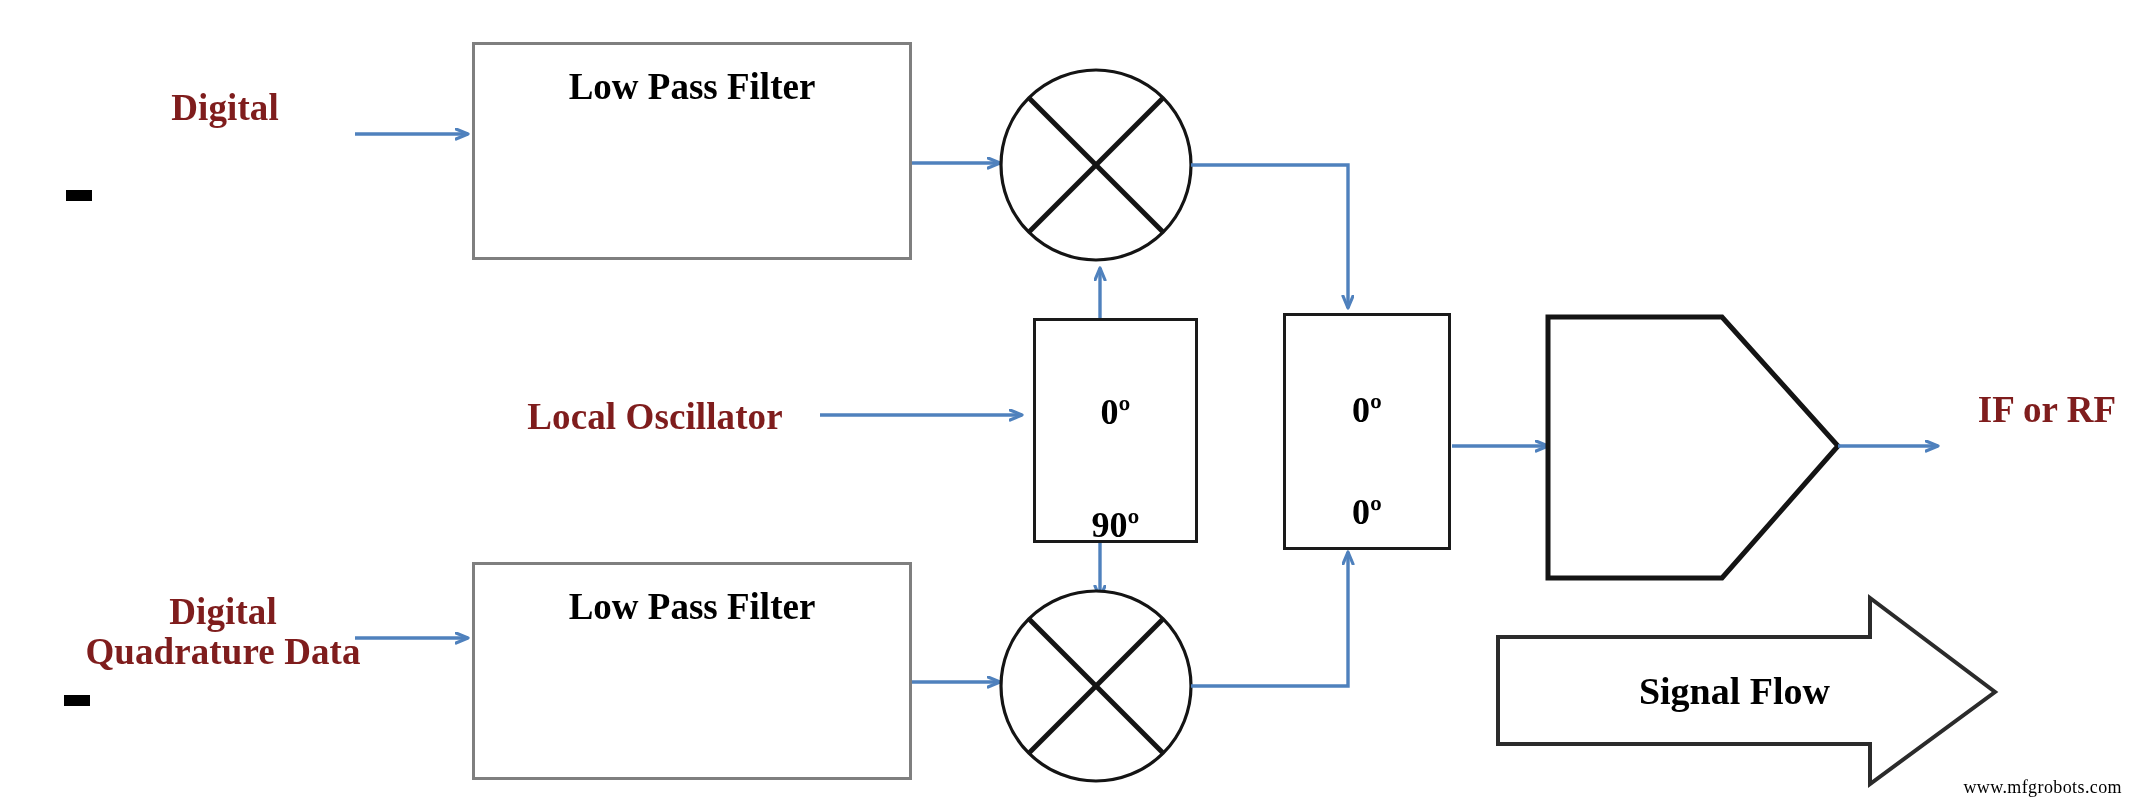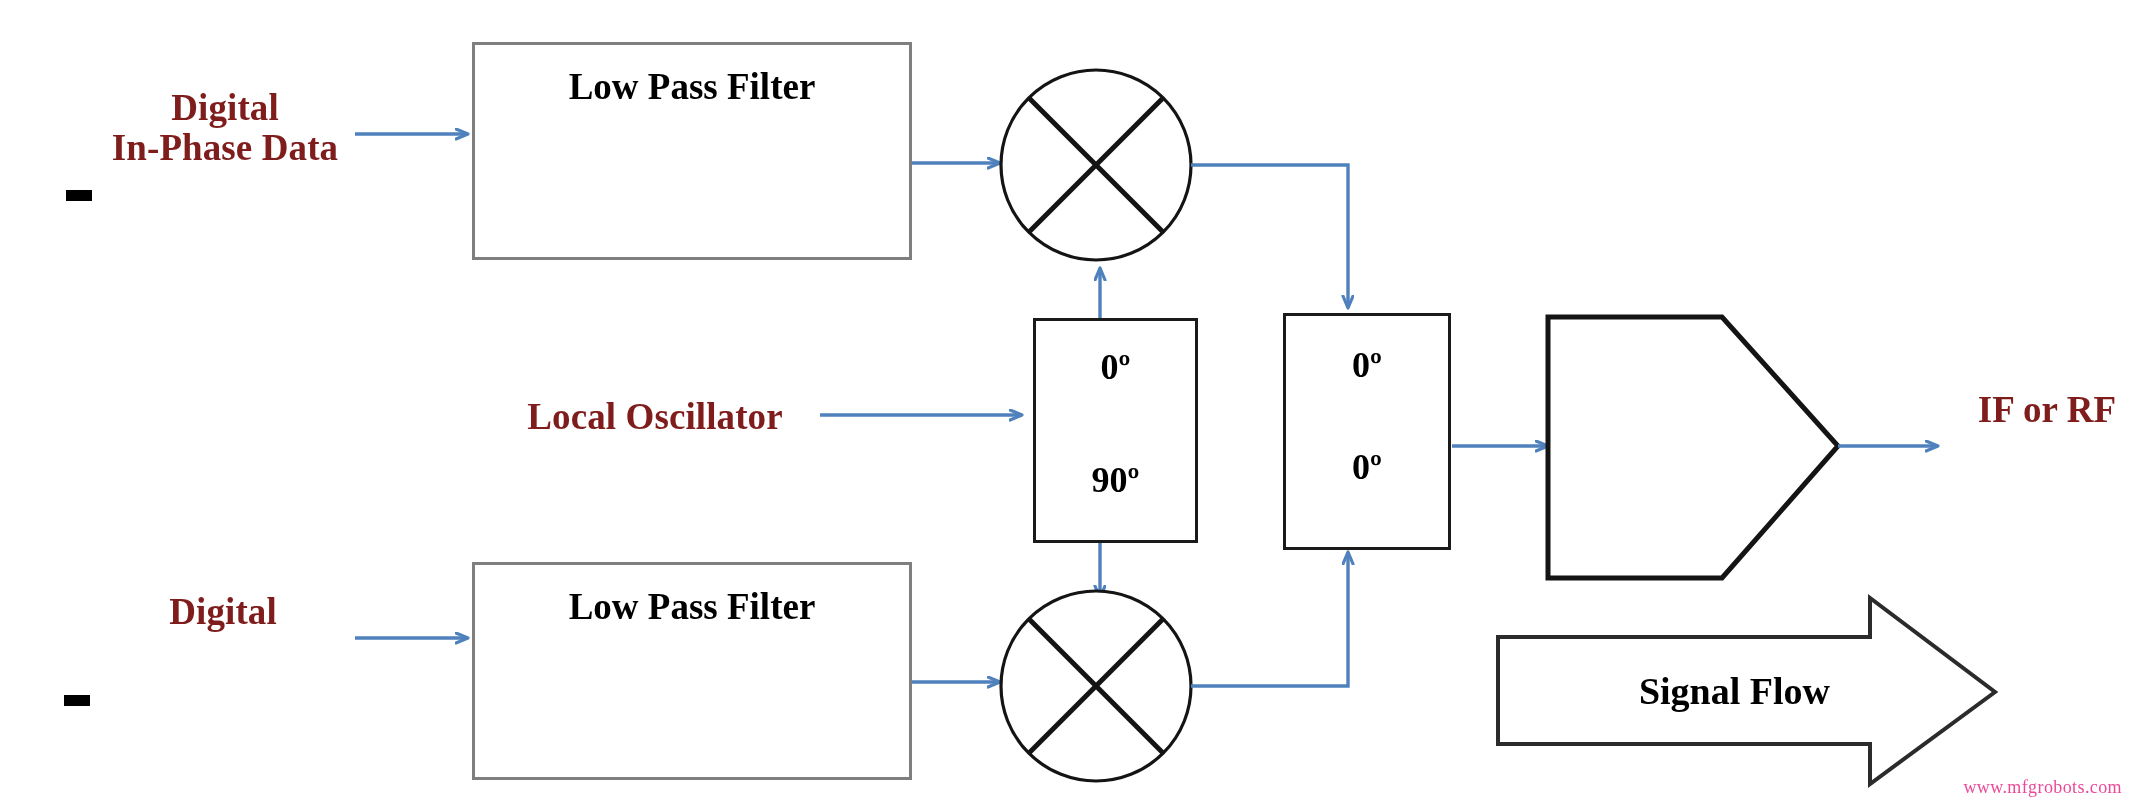--- a/index.html
+++ b/index.html
@@ -15,31 +15,31 @@
   .osc-label{font-size:37px;}
   .out-label{font-size:37px;text-align:center;}
 
   .box{position:absolute;background:#fff;border:3px solid #7f7f7f;box-sizing:border-box;}
   .box-black{position:absolute;background:#fff;border:3px solid #1a1a1a;box-sizing:border-box;}
 
   .box-title{position:absolute;left:0;right:0;text-align:center;
              font-size:37px;font-weight:bold;color:#000;}
 
   .phase-txt{position:absolute;left:0;right:0;text-align:center;
-             font-size:36px;font-weight:bold;color:#000;}
+             font-size:36px;font-weight:bold;color:#000;margin-top:45px;}
 
   .dac-txt{position:absolute;left:0;right:0;text-align:center;
            font-size:40px;font-weight:bold;color:#000;}
 
   .flow-txt{position:absolute;text-align:right;font-size:38px;
             font-weight:bold;color:#000;}
 
   .underline-mark{position:absolute;background:#000;}
 
-  .watermark{position:absolute;font-size:18px;color:#ec4899;
+  .watermark{position:absolute;font-size:18px;color:#000000;
              font-family:"Liberation Serif","DejaVu Serif",serif;
              letter-spacing:.4px;white-space:nowrap;}
 </style>
 </head>
 <body>
 
 <div id="stage">
 
   <svg id="wires" viewBox="0 0 2136 806">
     <defs>
@@ -107,26 +107,26 @@
   <div class="box-black" style="left:1283px;top:313px;width:168px;height:237px;">
     <div class="phase-txt" style="top:28px;">0º</div>
     <div class="phase-txt" style="top:130px;">0º</div>
   </div>
 
 
   <div class="flow-txt" style="left:1530px;width:300px;top:669px;">Signal Flow</div>
 
   <div class="lbl io-label" style="left:85px;top:88px;width:280px;">
     <div>Digital</div>
-    <div>In-Phase Data</div>
   </div>
   <div class="underline-mark" style="left:66px;top:190px;width:26px;height:11px;"></div>
 
   <div class="lbl io-label" style="left:78px;top:592px;width:290px;">
     <div>Digital</div>
+    <div>Quadrature Data</div>
   </div>
   <div class="underline-mark" style="left:64px;top:695px;width:26px;height:11px;"></div>
 
   <div class="lbl osc-label" style="left:500px;top:397px;width:310px;">Local Oscillator</div>
 
   <div class="lbl out-label" style="left:1958px;top:390px;width:178px;">
     <div>IF or RF</div>
   </div>
 
   <div class="watermark" style="right:14px;bottom:8px;">www.mfgrobots.com</div>

